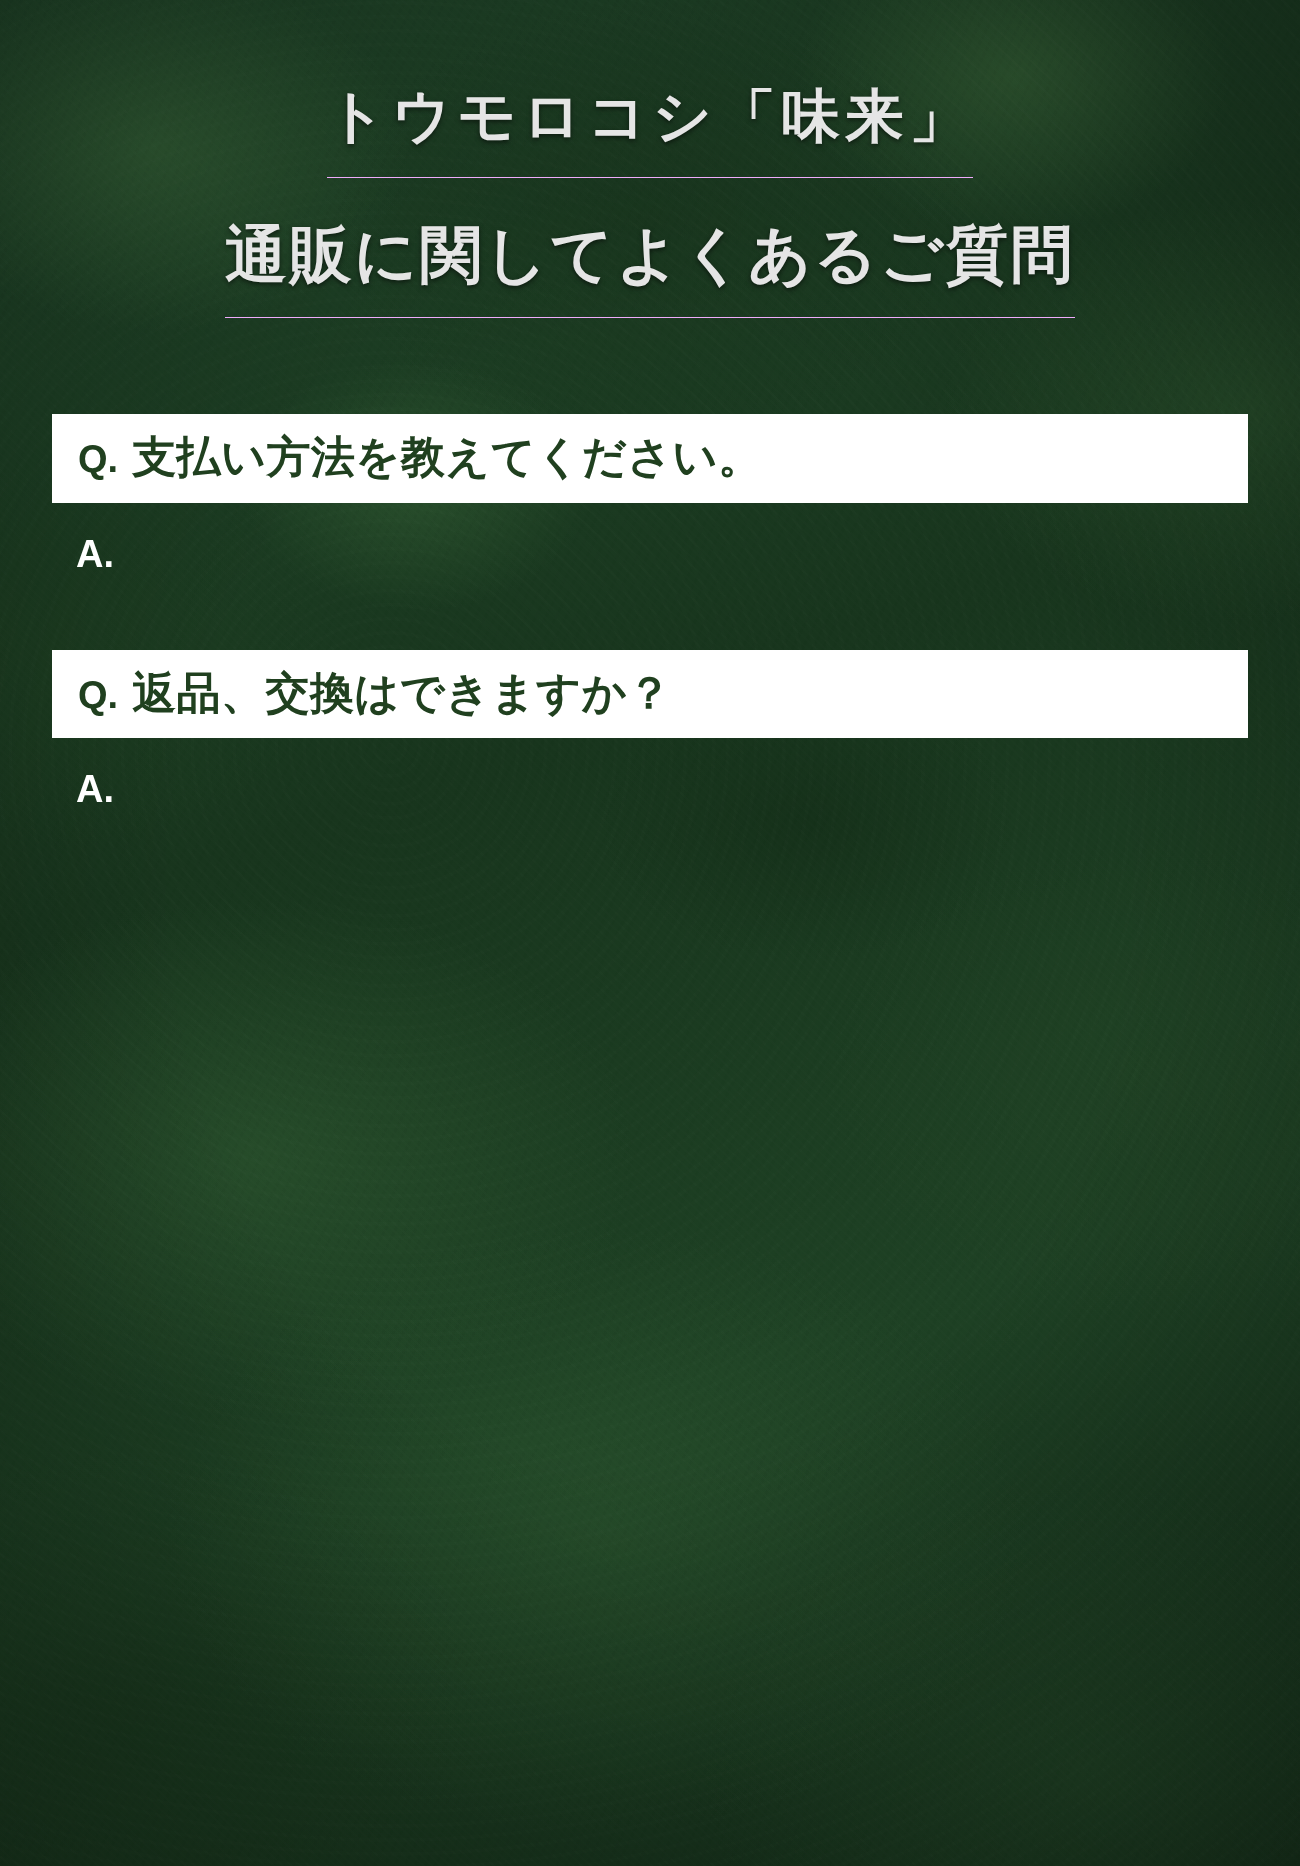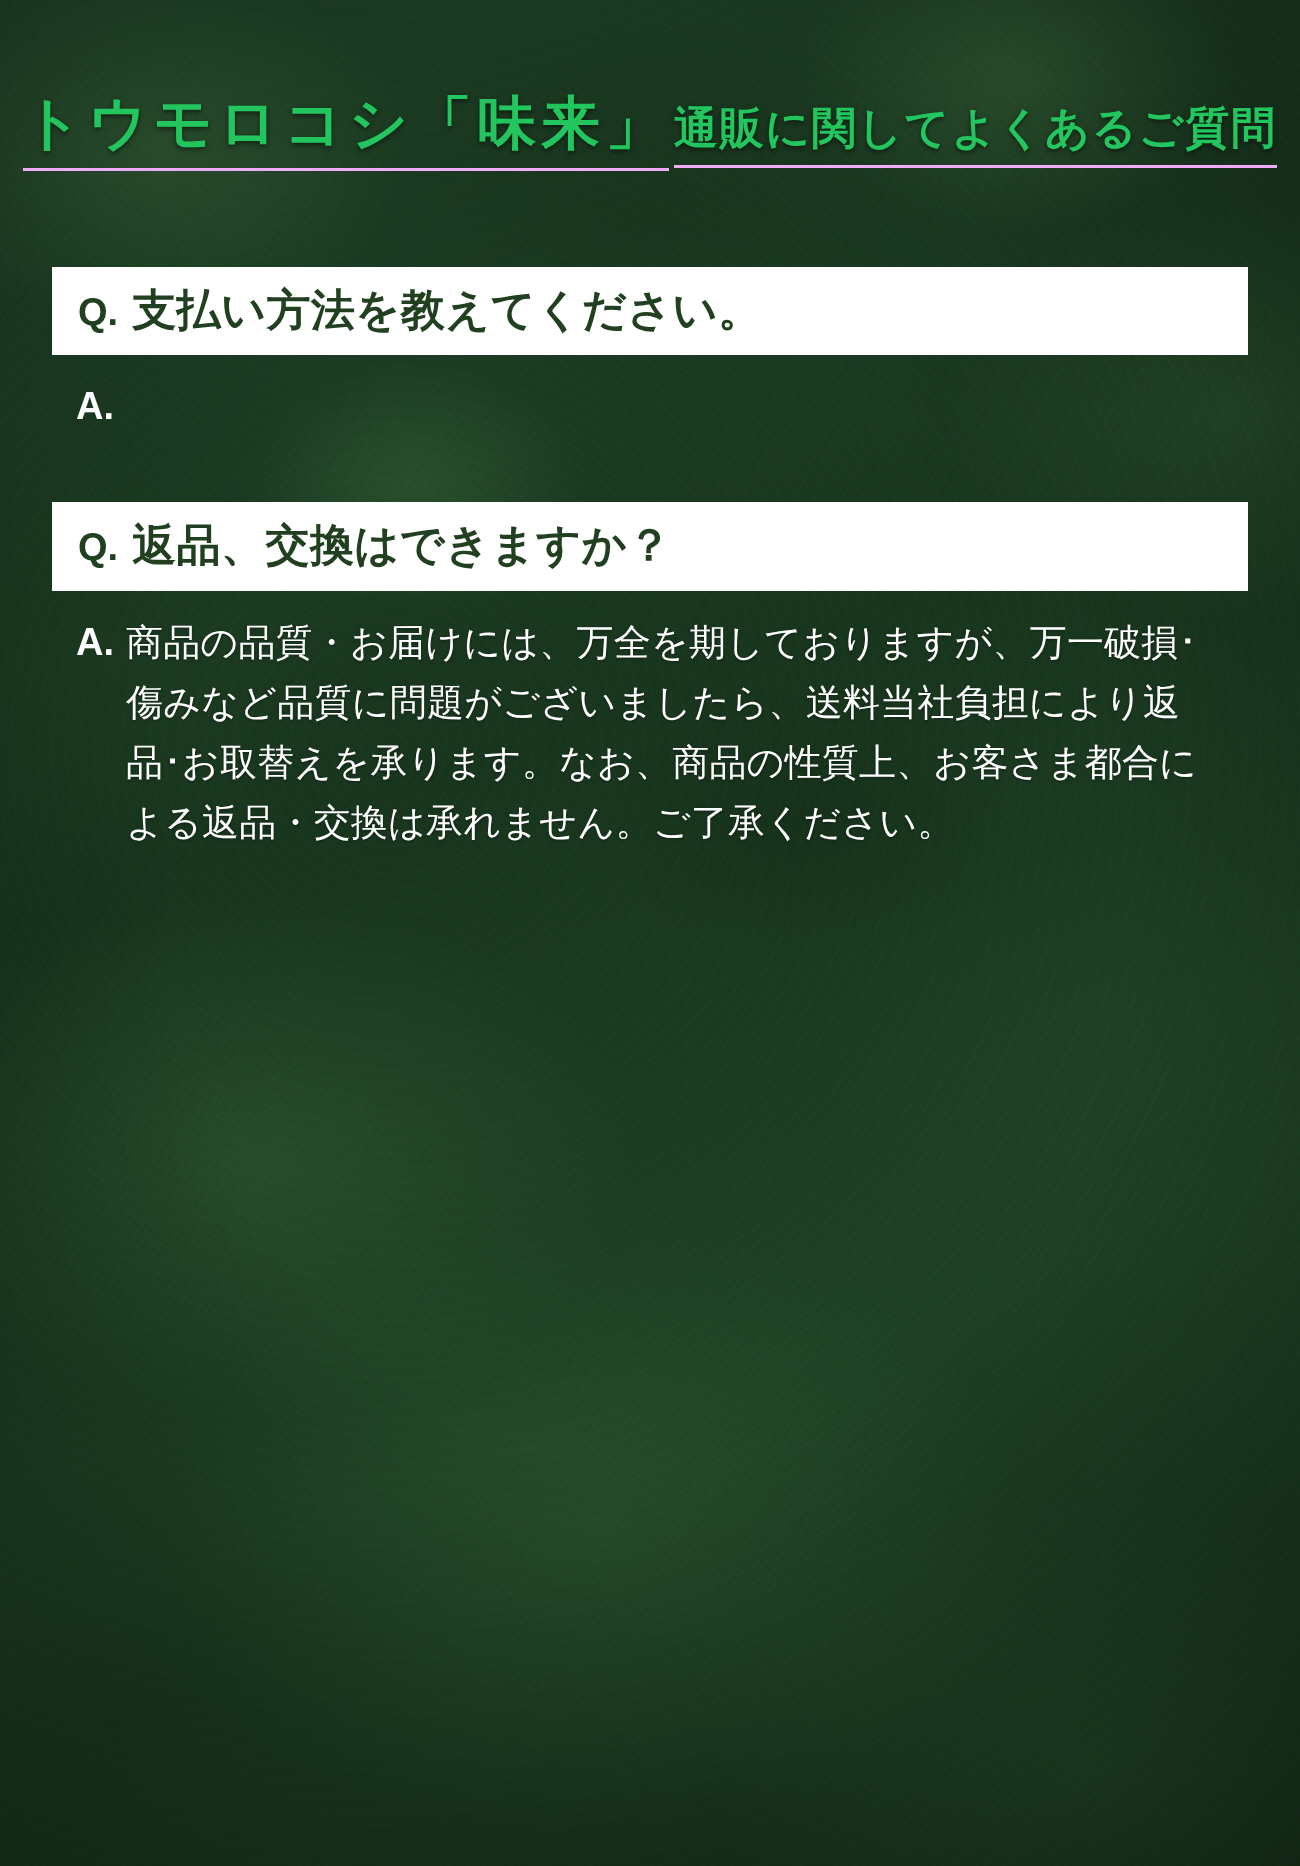--- a/index.html
+++ b/index.html
@@ -63,37 +63,37 @@
     padding: 0;
   }
 
   
   .heading {
     text-align: center;
     padding-top: 84px;
   }
   .heading-line {
     display: inline-block;
-    color: #22c55e;
+    color: #e5e5e5;
     font-family: "Liberation Serif", "DejaVu Serif", serif;
     font-weight: 700;
     letter-spacing: 0.06em;
     text-shadow: 0 2px 5px rgba(0,0,0,0.55);
-    border-bottom: 3px solid #f0abfc;
-    padding-bottom: 10px;
+    border-bottom: 1px solid #f0abfc;
+    padding-bottom: 26px;
   }
   .heading-line-1 {
     font-size: 58px;
     line-height: 1.15;
     letter-spacing: 0.10em;
   }
   .heading-line-2 {
-    font-size: 44px;
+    font-size: 62px;
     line-height: 1.15;
-    margin-top: 20px;
+    margin-top: 42px;
     letter-spacing: 0.04em;
   }
 
   
   .faq-list {
     margin-top: 96px;
     padding: 0 52px;
   }
   .faq-item {
     margin-bottom: 66px;
@@ -175,19 +175,18 @@
         </div>
       </div>
 
       <div class="faq-item">
         <div class="q-row">
           <span class="q-marker">Q.</span>
           <span class="q-text">返品、交換はできますか？</span>
         </div>
         <div class="a-row">
           <span class="a-marker">A.</span>
-          <span class="a-text">商品の品質・お届けには、万全を期しておりますが、万一破損･傷みなど品質に問題がございましたら、送料当社負担により返品･お取替えを承ります。なお、商品の性質上、お客さま都合による返品・交換は承れません。ご了承ください。</span>
         </div>
       </div>
 
     </div>
   </div>
 </div>
 
 </body></html>

